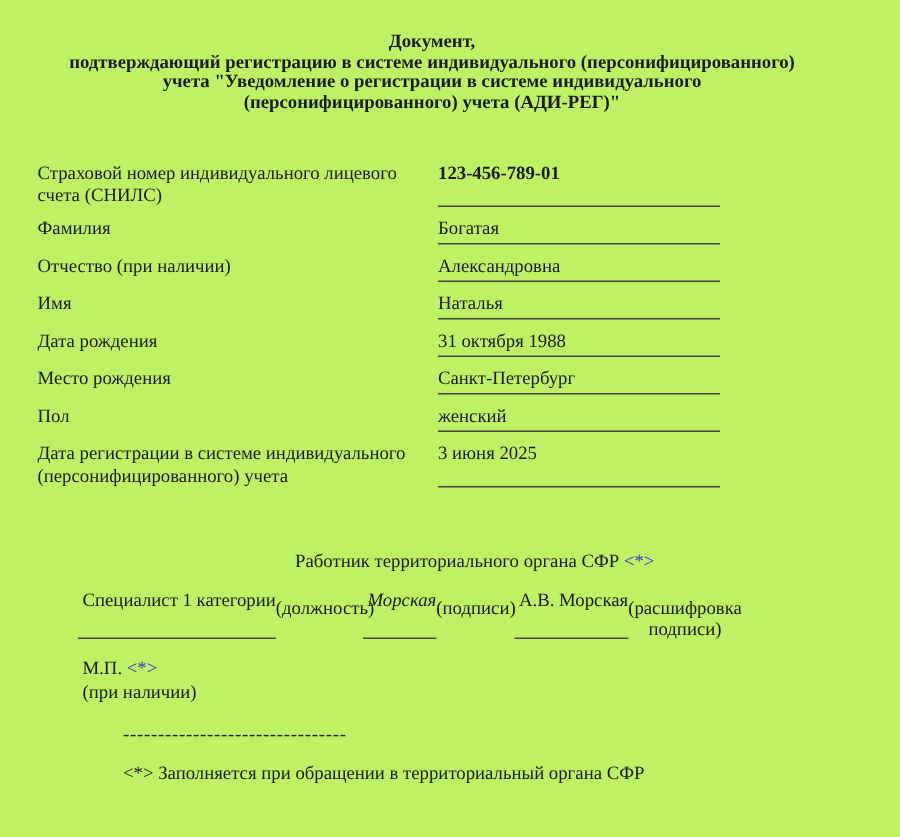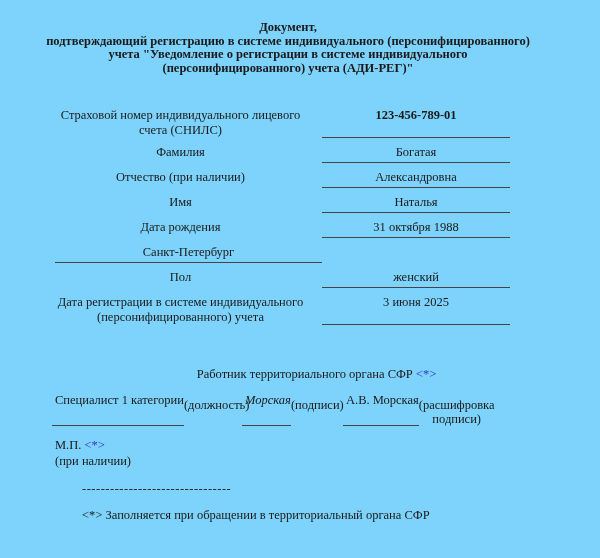--- a/index.html
+++ b/index.html
@@ -1,37 +1,36 @@
 <!DOCTYPE html>
 <html><head>
 <meta charset="utf-8">
 <style>
   html,body{margin:0;padding:0;background:#ffffff;}
   .page{
     position:relative;
     width:600px;height:558px;
-    background:#7dd3fc;
+    background:#bef264;
     font-family:"Liberation Serif","DejaVu Serif",serif;
     font-size:12.5px;
     color:#1a1a1a;
     overflow:hidden;
   }
   .title{
     padding-top:21px;
     width:540px;
     margin-left:18px;
     text-align:center;
     font-weight:bold;
     line-height:13.5px;
   }
   .fields{
     margin-top:33px;
-    margin-left:55px;
+    margin-left:25px;
     width:455px;
-    text-align:center;
   }
   .field-row{
     display:grid;
     grid-template-columns:267px 188px;
     margin-bottom:7px;
   }
   .field-label{
     line-height:15px;
     padding-right:16px;
   }
@@ -125,20 +124,21 @@
       <div class="field-label">Имя</div>
       <div class="field-value">Наталья</div>
     </div>
 
     <div class="field-row">
       <div class="field-label">Дата рождения</div>
       <div class="field-value">31 октября 1988</div>
     </div>
 
     <div class="field-row">
+      <div class="field-label">Место рождения</div>
       <div class="field-value">Санкт-Петербург</div>
     </div>
 
     <div class="field-row">
       <div class="field-label">Пол</div>
       <div class="field-value">женский</div>
     </div>
 
     <div class="field-row">
       <div class="field-label">Дата регистрации в системе индивидуального (персонифицированного) учета</div>

